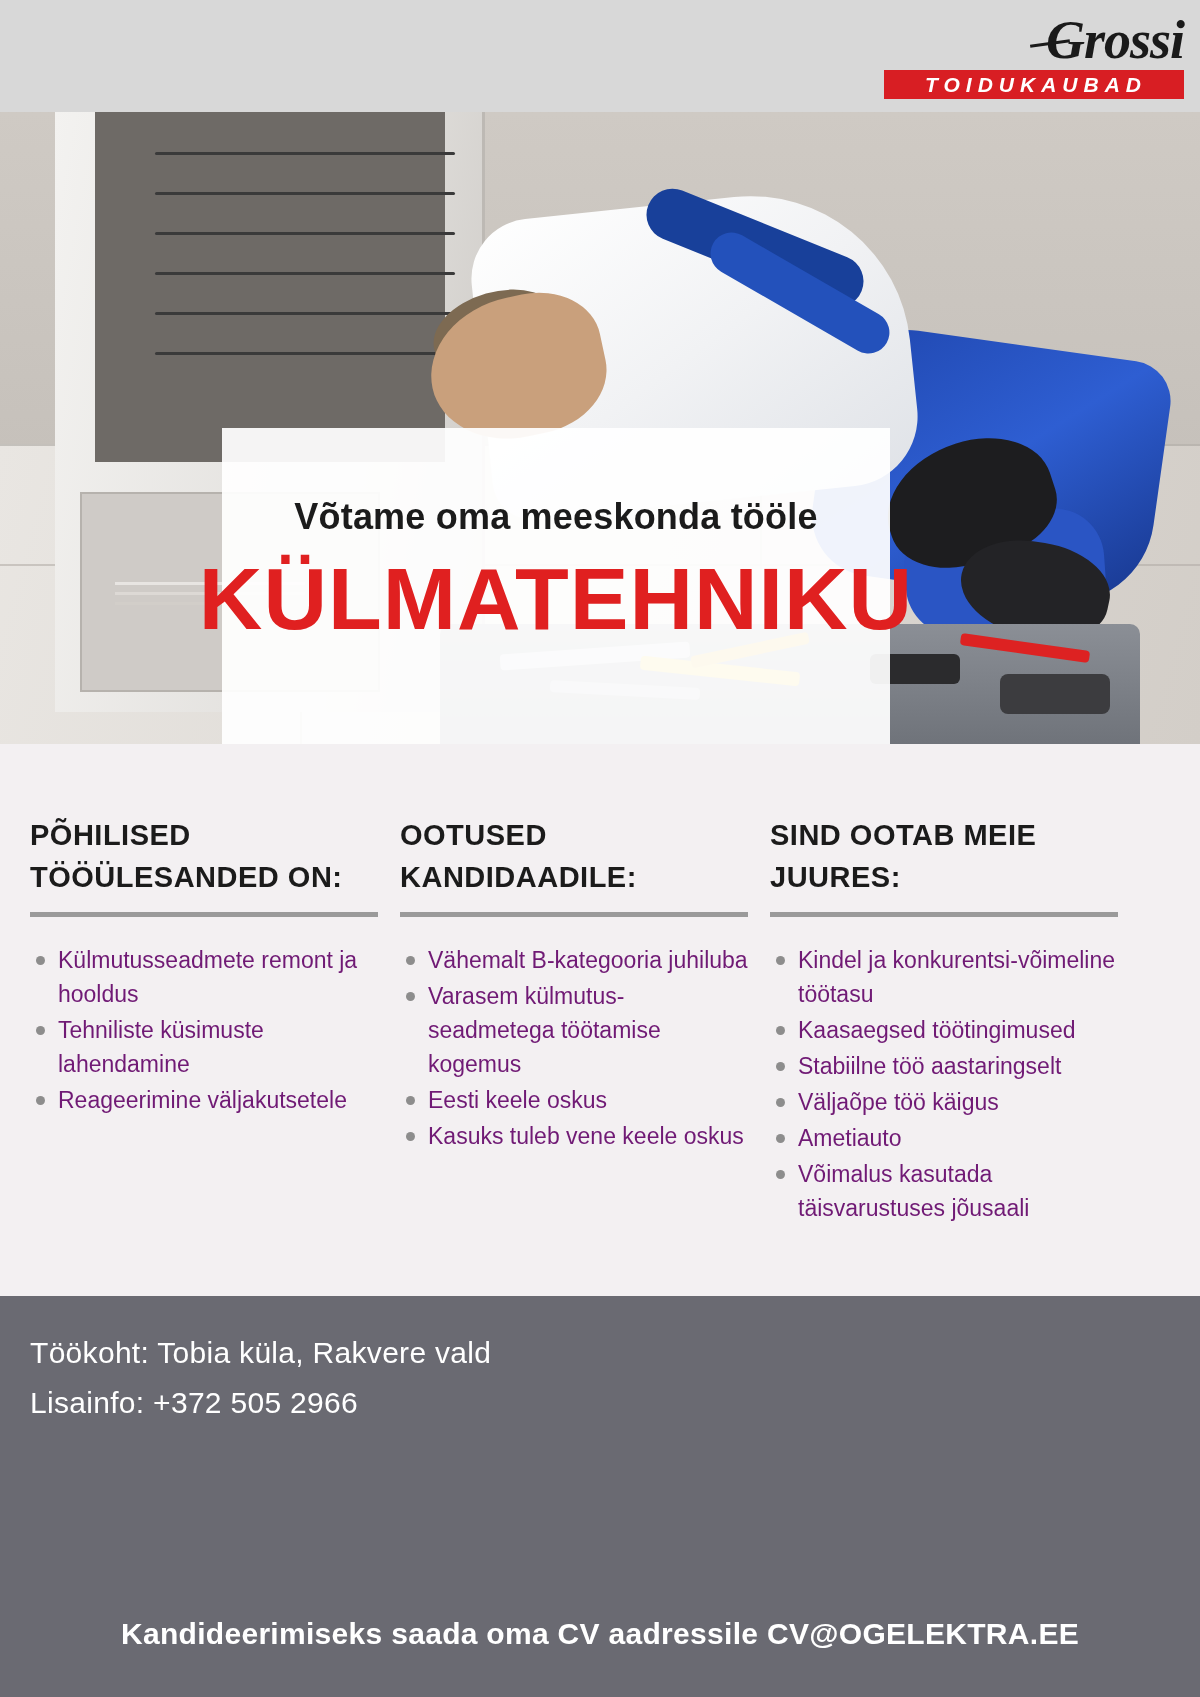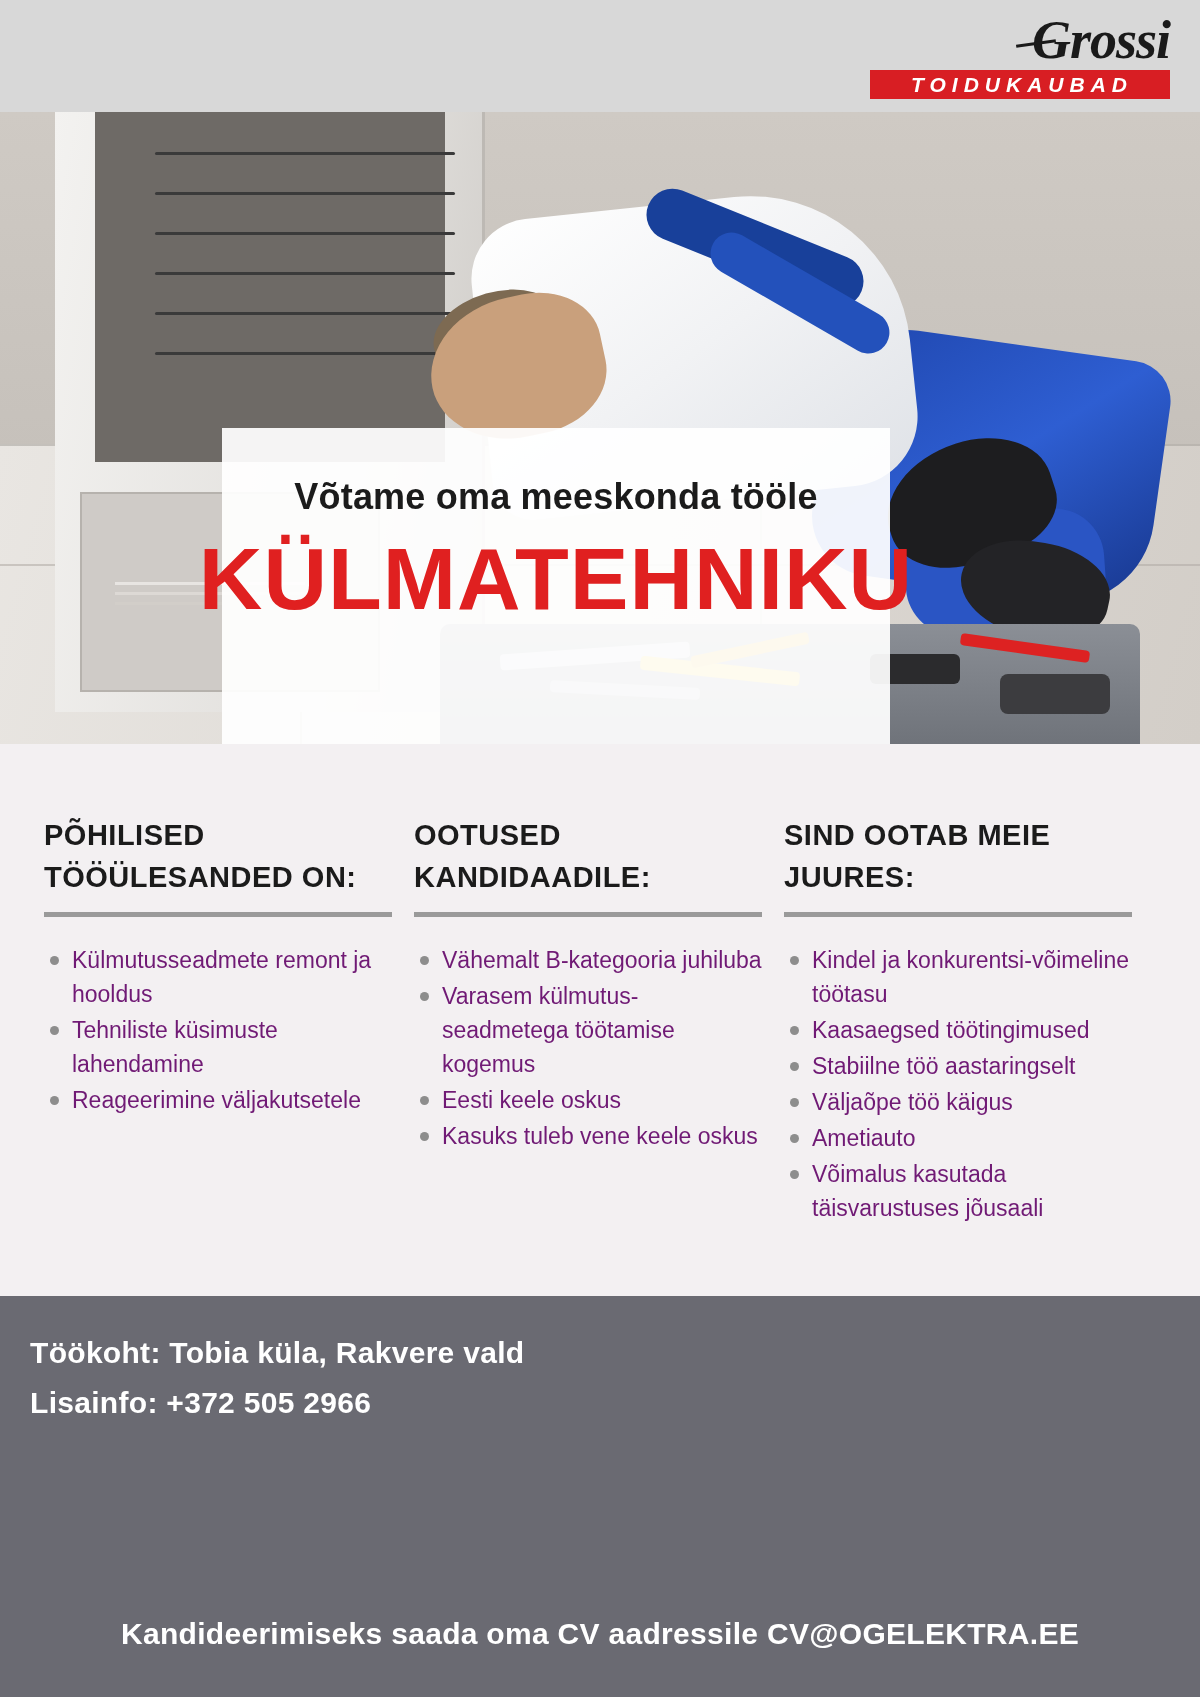--- a/index.html
+++ b/index.html
@@ -18,21 +18,21 @@
   }
 
   
   .header {
     position: relative;
     height: 112px;
     background: #d8d8d8;
     display: flex;
     align-items: center;
     justify-content: flex-end;
-    padding-right: 30px;
+    padding-right: 16px;
   }
   .logo {
     display: flex;
     flex-direction: column;
     align-items: flex-end;
     line-height: 1;
   }
   .logo-word {
     font-family: "Liberation Serif", serif;
     font-style: italic;
@@ -269,37 +269,38 @@
     flex-direction: column;
     align-items: center;
     justify-content: flex-start;
     padding-top: 48px;
   }
   .headline-top {
     font-size: 36px;
     font-weight: bold;
     color: #1b1b1b;
     letter-spacing: .2px;
+    margin-top: 20px;
   }
   .headline-main {
     margin-top: 17px;
     font-size: 88px;
     font-weight: bold;
     color: #e02020;
     letter-spacing: 1px;
     line-height: 1;
   }
 
   
   .columns {
     position: relative;
     background: #f3f0f2;
     height: 552px;
     display: flex;
-    padding: 70px 30px 0 44px;
+    padding: 70px 30px 0 30px;
     gap: 22px;
   }
   .col { width: 348px; }
   .col-title {
     font-family: "Liberation Sans Narrow", "Liberation Sans", sans-serif;
     font-size: 29px;
     font-weight: bold;
     color: #1b1b1b;
     letter-spacing: .5px;
     line-height: 1.45;
@@ -338,21 +339,21 @@
   .footer {
     position: relative;
     background: #6a6a72;
     height: 401px;
     color: #ffffff;
     padding: 40px 30px 0 30px;
   }
   .footer-line {
     font-family: "Liberation Sans Narrow", "Liberation Sans", sans-serif;
     font-size: 30px;
-    font-weight: bold;
+    font-weight: normal;
     letter-spacing: .3px;
     margin-bottom: 16px;
   }
   .footer-cta {
     position: absolute;
     left: 0; right: 0;
     bottom: 46px;
     text-align: center;
     font-family: "Liberation Sans Narrow", "Liberation Sans", sans-serif;
     font-size: 30px;

